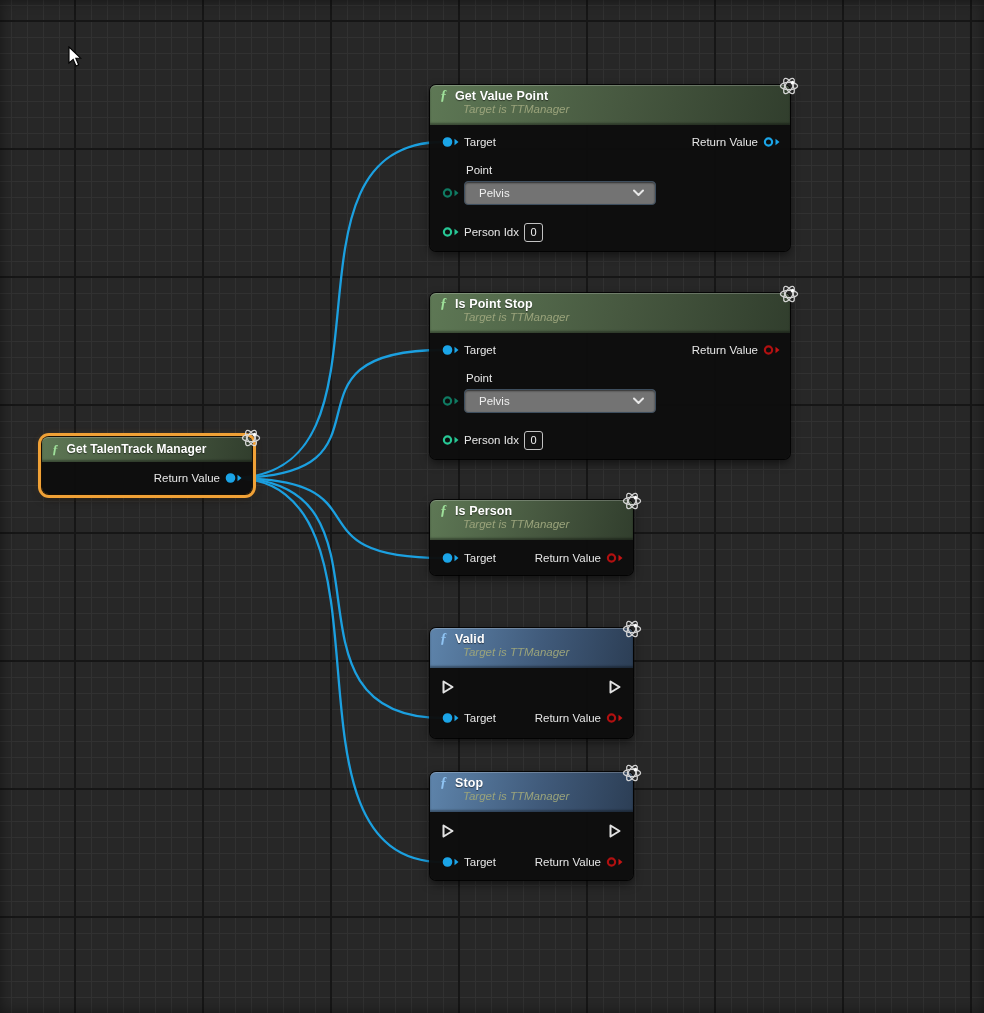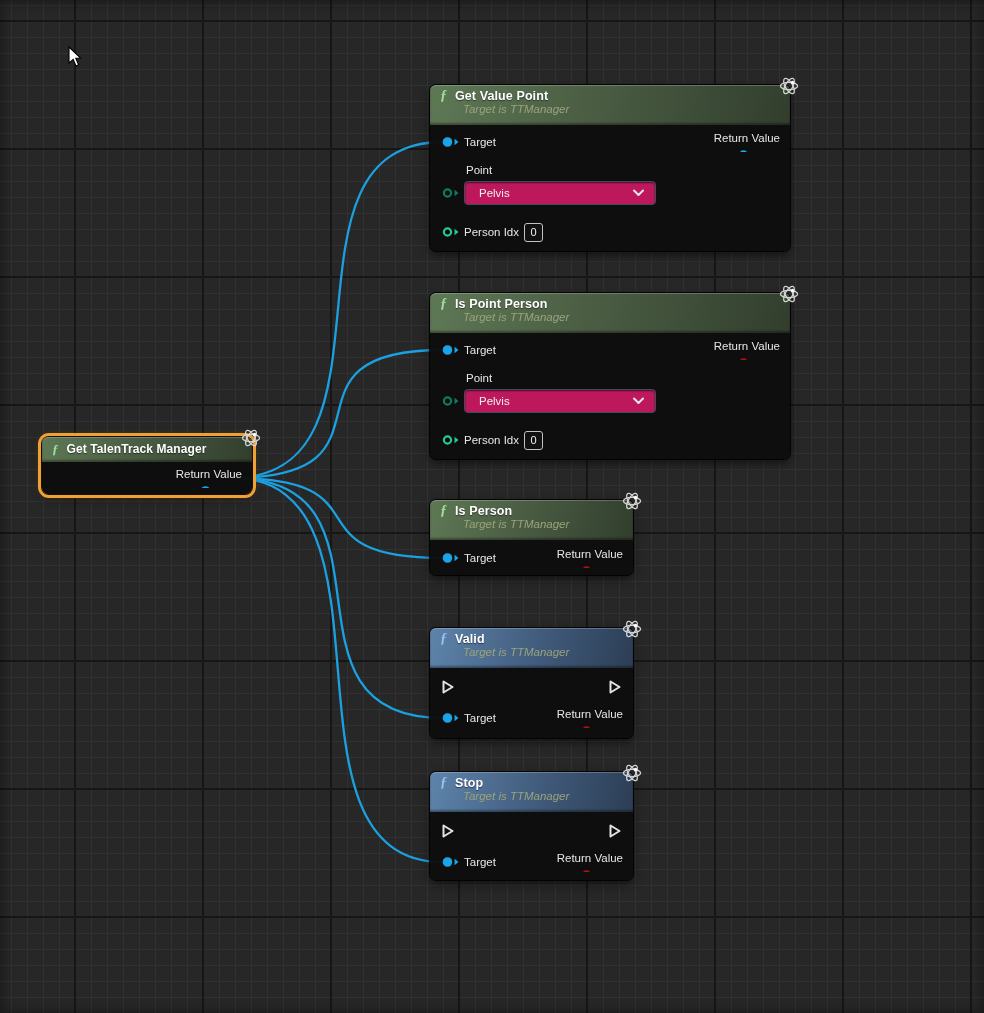--- a/index.html
+++ b/index.html
@@ -42,27 +42,27 @@
   .node-header.green { background:linear-gradient(102deg, #5e7855 0%, #46573f 55%, #313e2d 100%); }
   .node-header.blue  { background:linear-gradient(102deg, #5e84ab 0%, #405a7a 55%, #2c3e55 100%); }
   .title-line { display:flex; align-items:center; gap:8px; }
   .fn-icon { font-family:"Liberation Serif","DejaVu Serif",serif; font-style:italic; font-weight:bold; font-size:14px; line-height:14px; }
   .fn-icon.green { color:#9fe09a; }
   .fn-icon.blue  { color:#8fc3f2; }
   .node-title { color:#fff; font-size:12.5px; font-weight:bold; letter-spacing:.1px; text-shadow:0 1px 1px rgba(0,0,0,.5); white-space:nowrap; }
   .node-subtitle { margin-left:23px; color:#9aa37b; font-size:11.5px; font-style:italic; white-space:nowrap; }
 
   .row { position:absolute; display:flex; align-items:center; gap:5px; height:20px; }
-  .row-right { flex-direction:column; }
+  .row-right { }
   .pin-label { color:#e6e6e6; font-size:11.5px; white-space:nowrap; }
 
   .pin-svg { display:block; }
 
   .dropdown {
-    width:192px; height:24px; background:#be185d;
+    width:192px; height:24px; background:#737373;
     border:1px solid #3e4e5e; border-radius:4px;
     display:flex; align-items:center; justify-content:space-between;
     padding:0 11px 0 14px; color:#efefef; font-size:11.5px;
     box-shadow:inset 0 1px 2px rgba(0,0,0,.6);
   }
   .value-box {
     min-width:19px; height:19px; padding:0 5px;
     border:1px solid #c2c2c2; border-radius:3px; background:#111;
     color:#f0f0f0; font-size:11px; display:flex; align-items:center; justify-content:center;
   }
@@ -164,21 +164,21 @@
         </svg>
       <span class="pin-label">Person Idx</span>
       <span class="value-box">0</span>
     </div>
   </div>
 
   <div class="node" style="left:430px; top:293px; width:360px; height:166px;">
     <div class="node-header green" style="height:40px;">
       <div class="title-line">
         <span class="fn-icon green">ƒ</span>
-        <span class="node-title">Is Point Person</span>
+        <span class="node-title">Is Point Stop</span>
       </div>
       <div class="node-subtitle">Target is TTManager</div>
     </div>
     <svg class="orbit-icon" width="22" height="22">
         <use href="#orbit"></use>
       </svg>
     <div class="row" style="left:12px; top:47px;">
       <svg class="pin-svg" width="17" height="12">
           <use href="#pin-filled-blue"></use>
         </svg>

